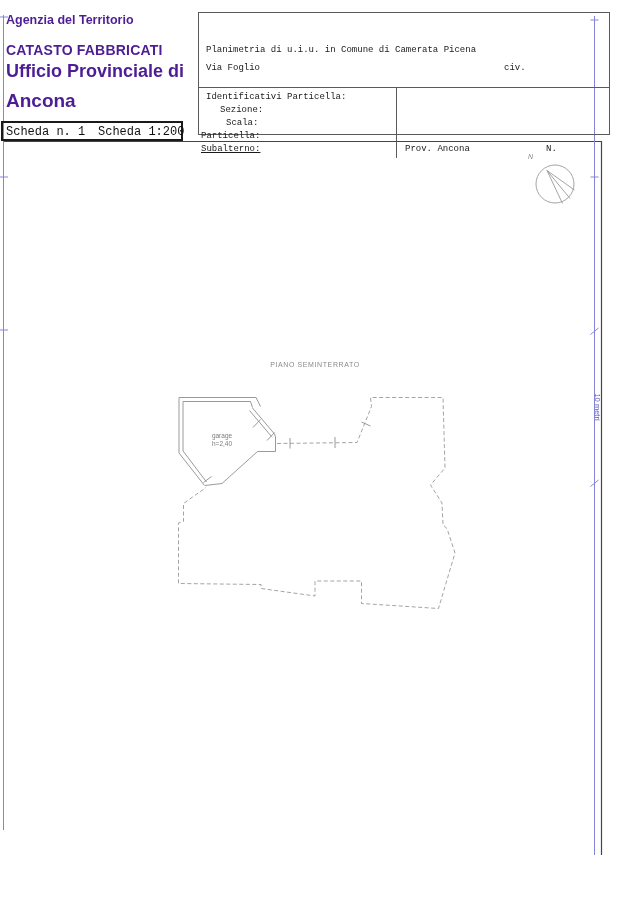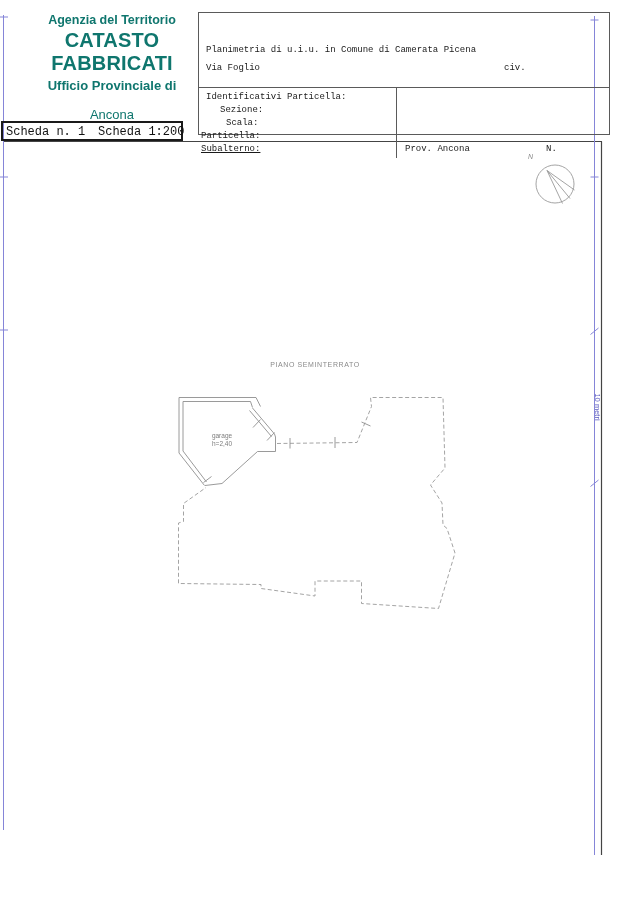--- a/index.html
+++ b/index.html
@@ -2,25 +2,25 @@
 <html><head>
 <meta charset="utf-8">
 <style>
   html,body{margin:0;padding:0;}
   body{
     width:636px;height:900px;position:relative;background:#ffffff;
     font-family:"Liberation Sans",sans-serif;overflow:hidden;
   }
   .abs{position:absolute;}
   
-  .agency{left:16px;top:13px;width:192px;text-align:center;color:#0f766e;}
+  .agency{left:6px;top:13px;width:192px;text-align:left;color:#4c1d95;}
   .agency .l1{font-size:12.5px;font-weight:bold;}
-  .agency .l2{font-size:20px;font-weight:bold;margin-top:2px;letter-spacing:.2px;}
-  .agency .l3{font-size:13px;font-weight:bold;margin-top:3px;}
-  .agency .l4{font-size:13px;font-weight:normal;margin-top:14px;}
+  .agency .l2{font-size:14px;font-weight:bold;margin-top:15px;letter-spacing:.2px;}
+  .agency .l3{font-size:18px;font-weight:bold;margin-top:3px;}
+  .agency .l4{font-size:19px;font-weight:bold;margin-top:8px;}
   
   .scheda-box{left:1px;top:121px;width:178px;height:16px;border:2px solid #1a1a1a;
     font-family:"Liberation Mono",monospace;font-size:12px;color:#111;}
   .scheda-box span{position:absolute;top:2px;white-space:pre;}
   .scheda-box .s1{left:3px;}
   .scheda-box .s2{left:95px;}
   
   .form-box{left:198px;top:12px;width:410px;height:121px;border:1px solid #5a5a5a;
     font-family:"Liberation Mono",monospace;font-size:9px;color:#1a1a1a;}
   .form-box div{position:absolute;white-space:pre;margin-top:24px;}

